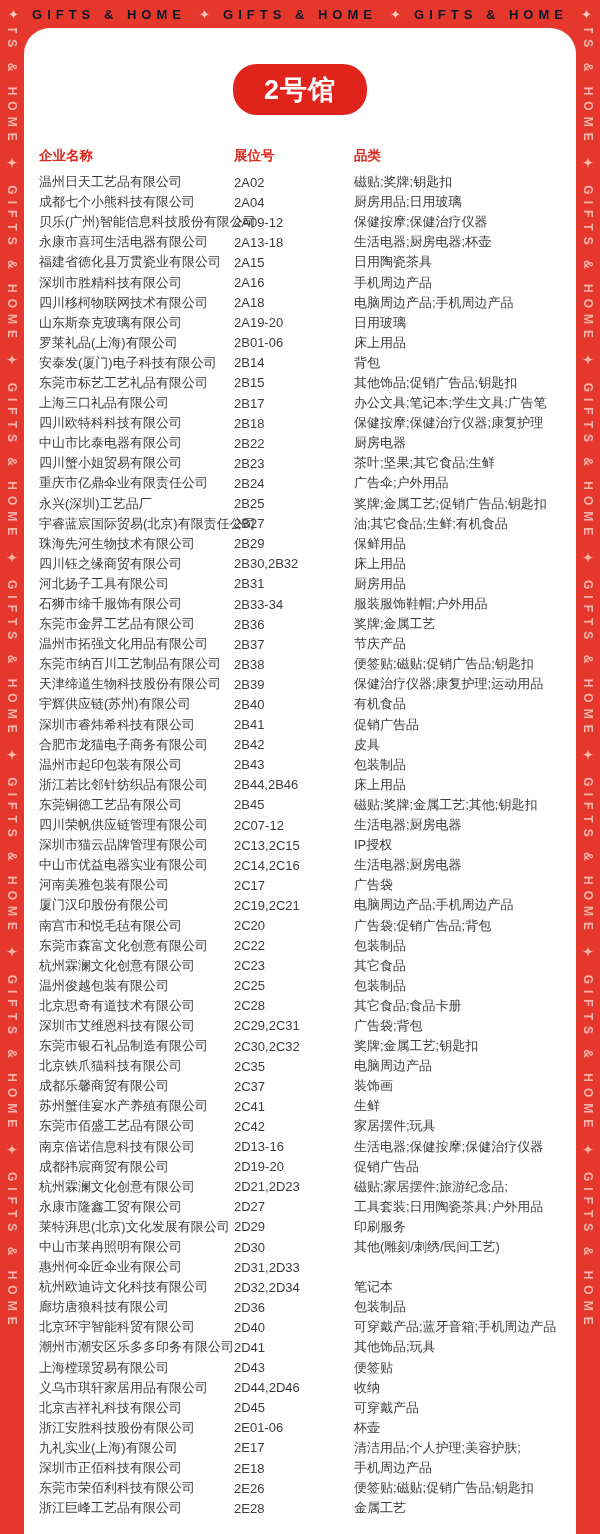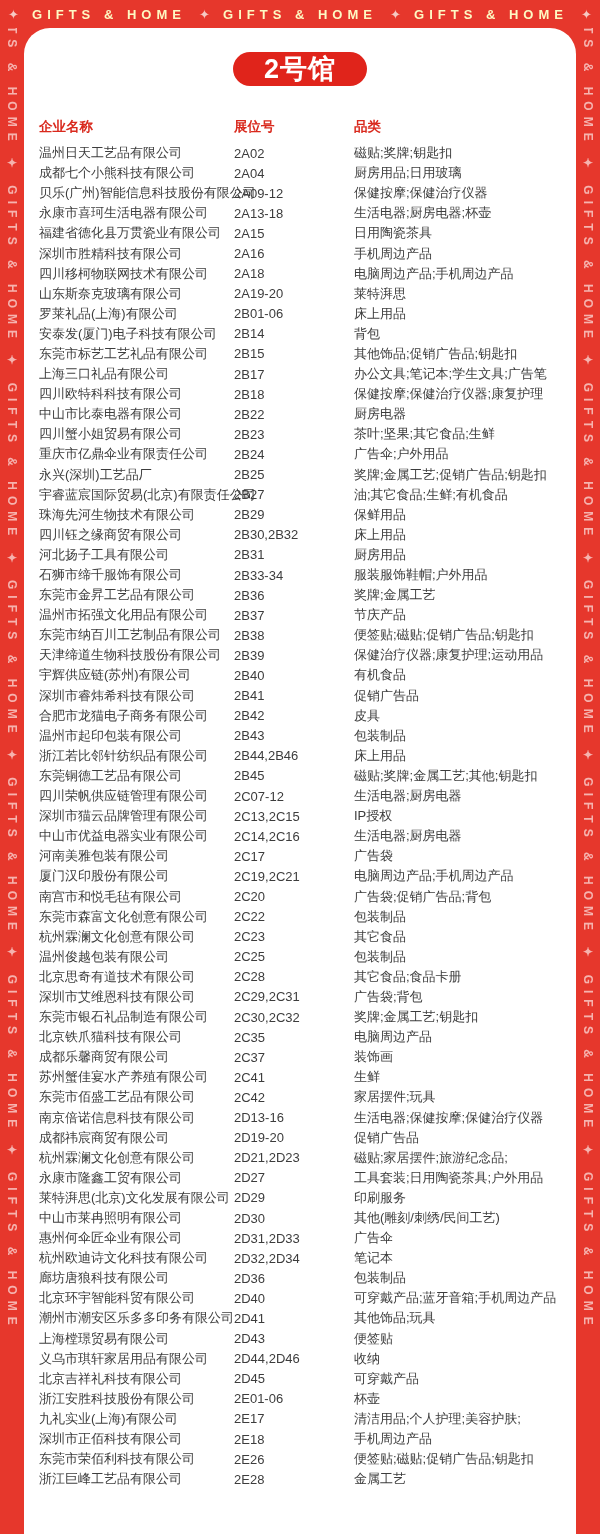--- a/index.html
+++ b/index.html
@@ -9,21 +9,21 @@
     background:#E6372C;
     font-family:"Liberation Sans", sans-serif;
   }
   
   .top-band {
     position:absolute; top:0; left:0; right:0; height:28px;
     display:flex; align-items:center; justify-content:space-between;
     padding:0 8px; overflow:hidden;
   }
   .band-text {
-    color:#fef9c3; font-size:13px; font-weight:600; letter-spacing:5px; white-space:nowrap;
+    color:#0f172a; font-size:13px; font-weight:600; letter-spacing:5px; white-space:nowrap;
   }
   .band-diamond { color:#F6C8C2; font-size:13px; }
   
   .side {
     position:absolute; top:28px; bottom:0; width:24px; overflow:hidden;
     display:flex; justify-content:center;
   }
   .side-left { left:0; }
   .side-right { right:0; }
   .side-text {
@@ -32,21 +32,21 @@
     font-size:12px; font-weight:600; letter-spacing:6px; white-space:nowrap;
     margin-top:-40px;
   }
   
   .card {
     position:absolute; left:24px; right:24px; top:28px; bottom:0;
     background:#ffffff; border-radius:26px 26px 0 0;
     overflow:hidden;
   }
   .badge {
-    width:134px; height:34px; margin:24px auto 0;
+    width:134px; height:51px; margin:36px auto 0;
     background:#E0241B; border-radius:24px;
     display:flex; align-items:center; justify-content:center;
     color:#ffffff; font-size:27px; font-weight:bold; letter-spacing:1px;
   }
   .table { margin-top:32px; padding:0 15px; }
   .thead {
     display:grid; grid-template-columns:195px 120px 1fr;
     color:#D9291D; font-size:13.5px; font-weight:bold;
     padding-bottom:7px;
   }
@@ -122,21 +122,21 @@
             <span class="cell">手机周边产品</span>
           </div>
           <div class="row">
             <span class="cell">四川移柯物联网技术有限公司</span>
             <span class="cell">2A18</span>
             <span class="cell">电脑周边产品;手机周边产品</span>
           </div>
           <div class="row">
             <span class="cell">山东斯奈克玻璃有限公司</span>
             <span class="cell">2A19-20</span>
-            <span class="cell">莱特湃思</span>
+            <span class="cell">日用玻璃</span>
           </div>
           <div class="row">
             <span class="cell">罗莱礼品(上海)有限公司</span>
             <span class="cell">2B01-06</span>
             <span class="cell">床上用品</span>
           </div>
           <div class="row">
             <span class="cell">安泰发(厦门)电子科技有限公司</span>
             <span class="cell">2B14</span>
             <span class="cell">背包</span>
@@ -357,21 +357,20 @@
             <span class="cell">印刷服务</span>
           </div>
           <div class="row">
             <span class="cell">中山市莱冉照明有限公司</span>
             <span class="cell">2D30</span>
             <span class="cell">其他(雕刻/刺绣/民间工艺)</span>
           </div>
           <div class="row">
             <span class="cell">惠州何伞匠伞业有限公司</span>
             <span class="cell">2D31,2D33</span>
-            <span class="cell">广告伞</span>
           </div>
           <div class="row">
             <span class="cell">杭州欧迪诗文化科技有限公司</span>
             <span class="cell">2D32,2D34</span>
             <span class="cell">笔记本</span>
           </div>
           <div class="row">
             <span class="cell">廊坊唐狼科技有限公司</span>
             <span class="cell">2D36</span>
             <span class="cell">包装制品</span>

